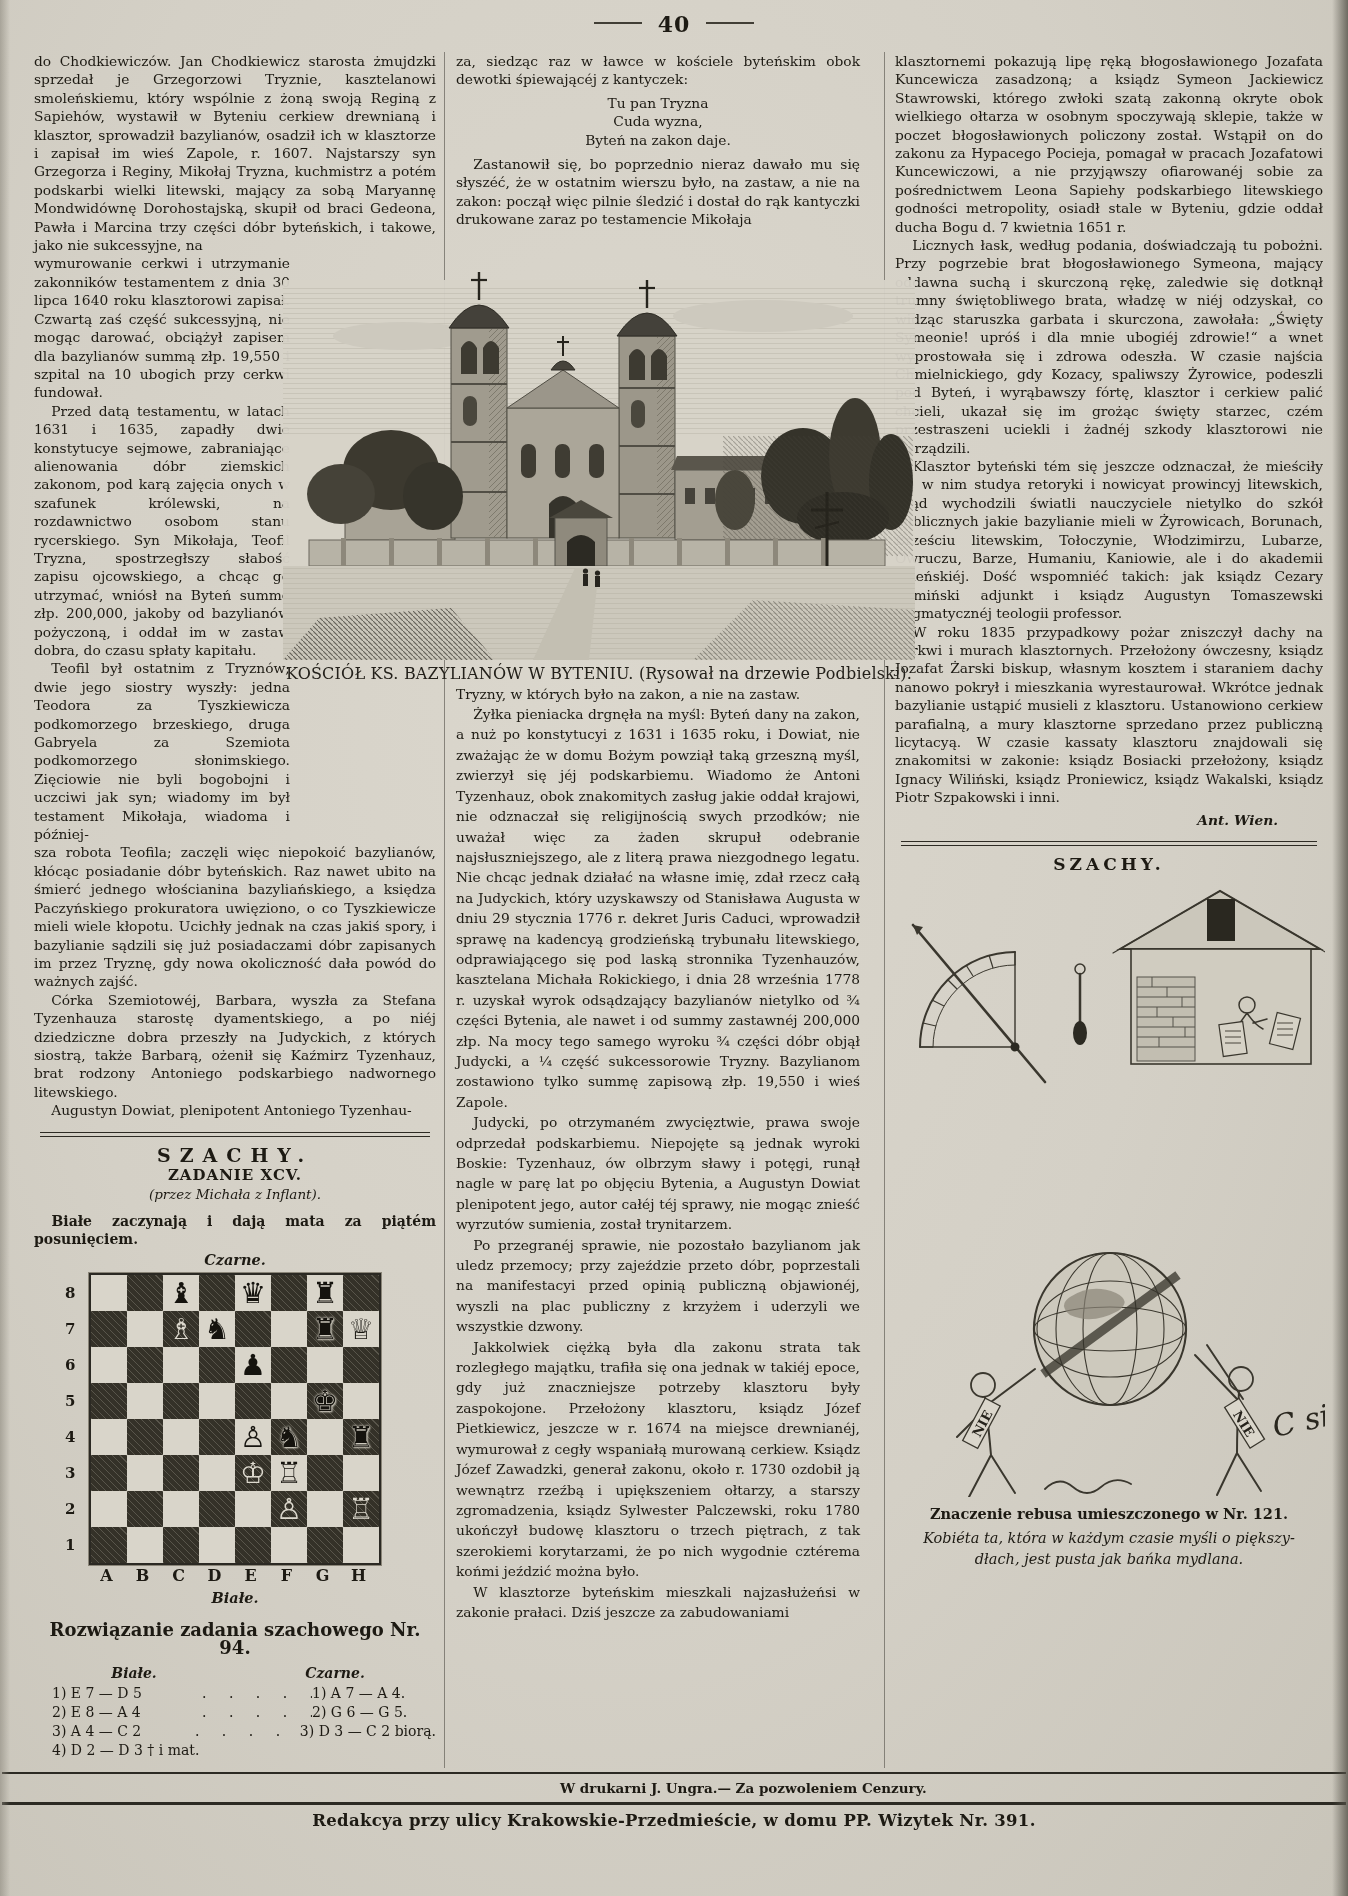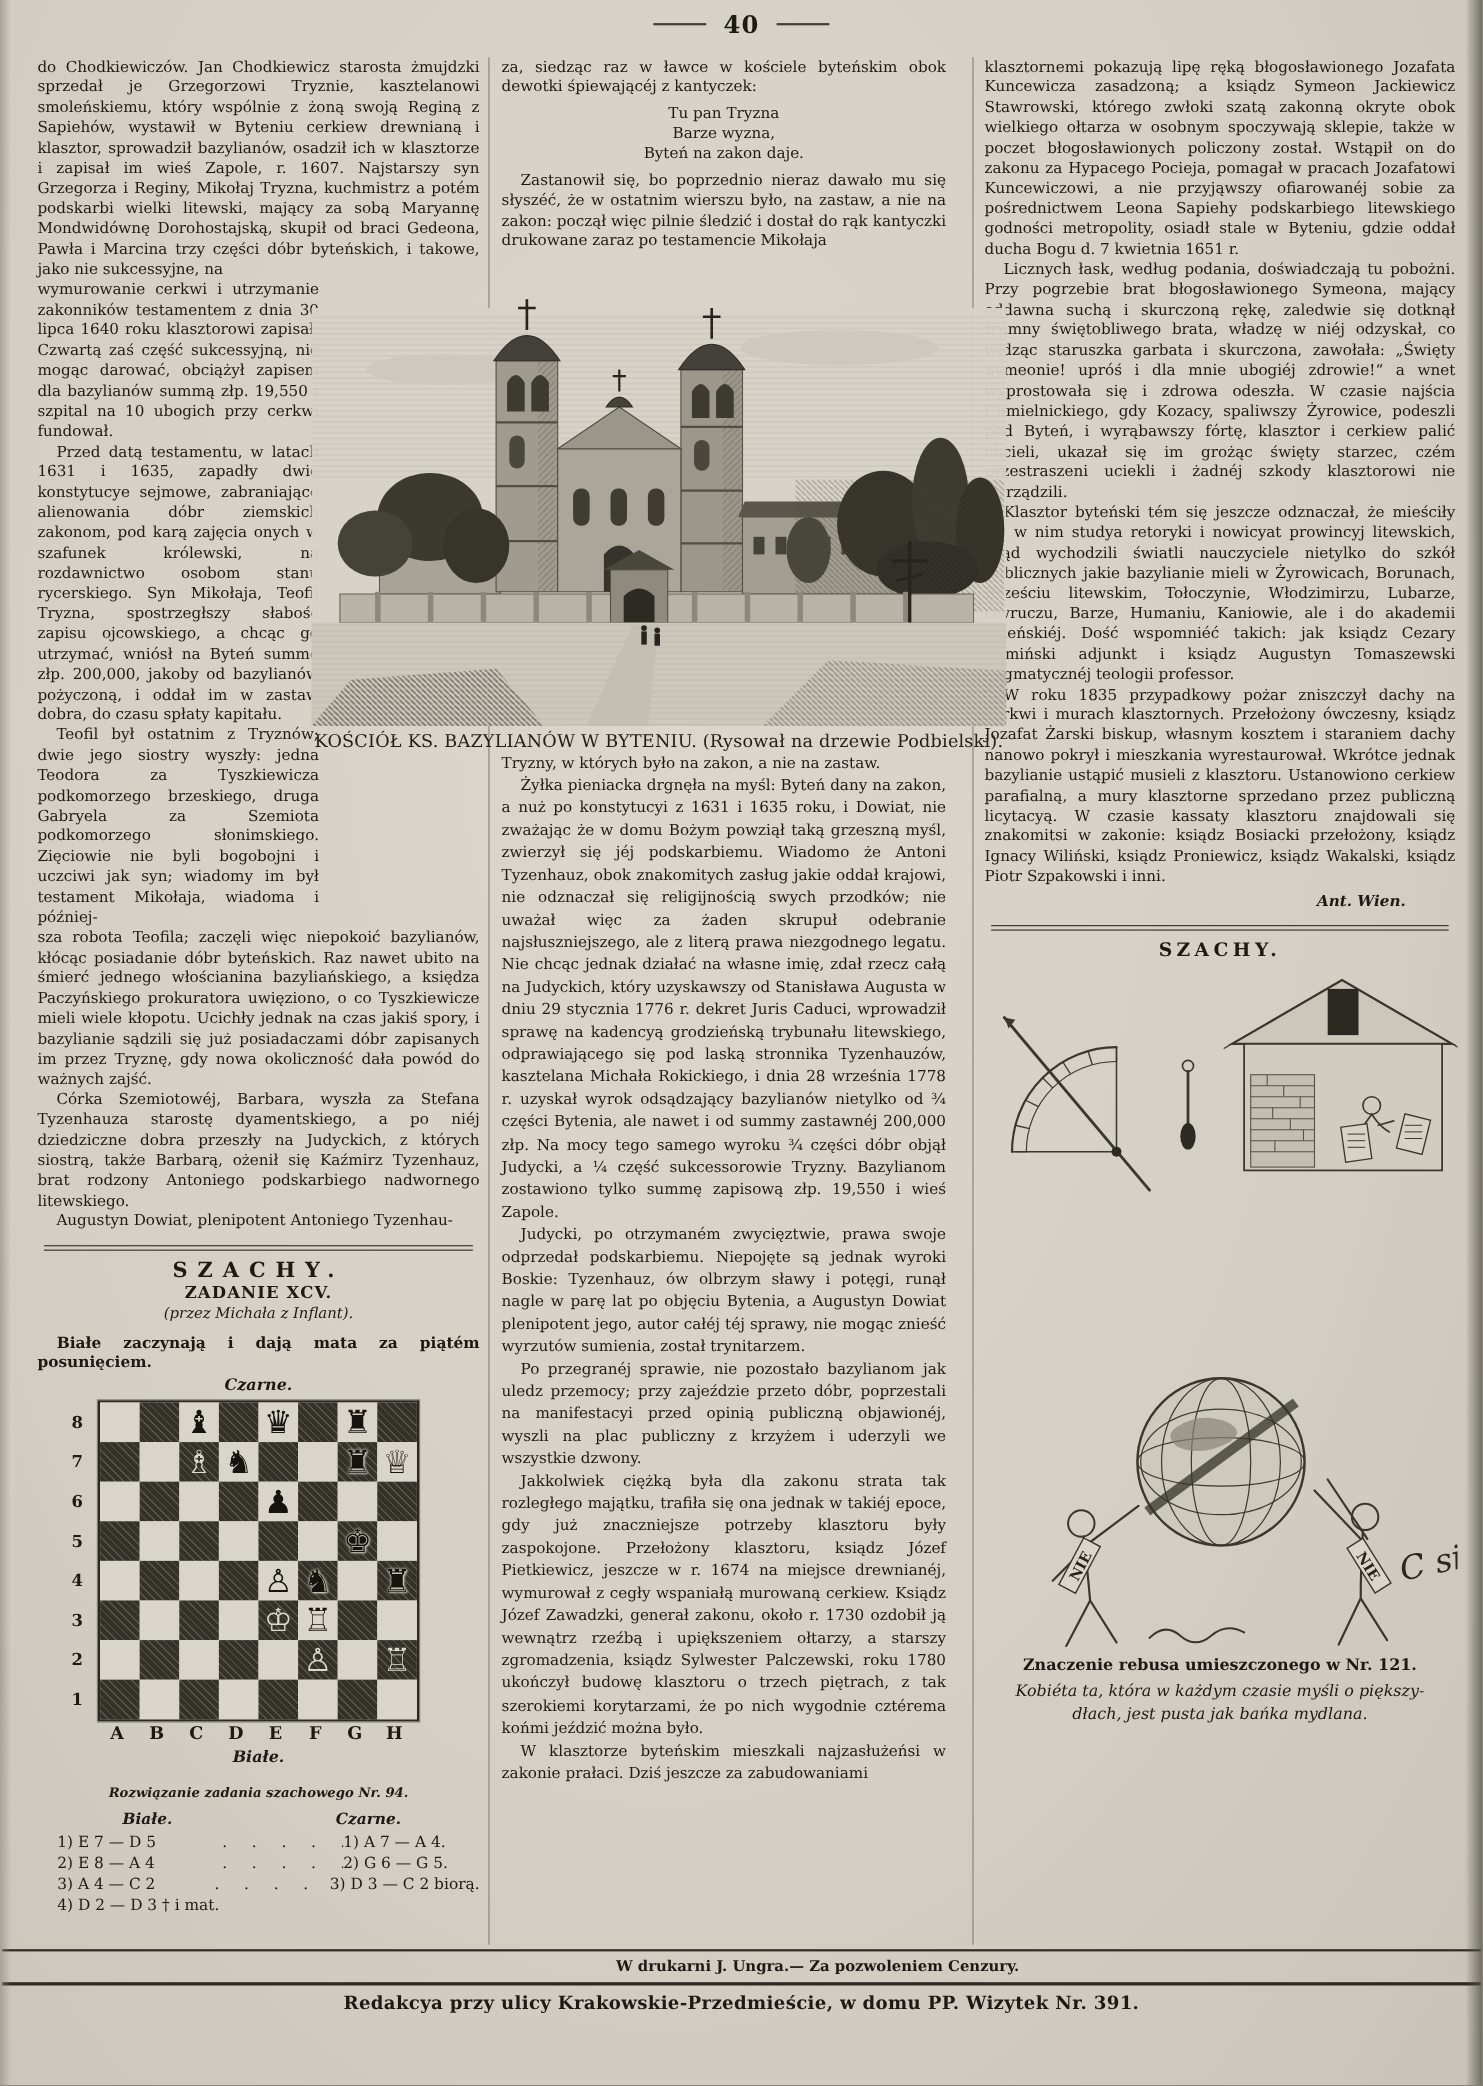--- a/index.html
+++ b/index.html
@@ -46,21 +46,21 @@
   .sq.dark{background:#343128;background-image:repeating-linear-gradient(45deg,rgba(219,214,199,.22) 0 1px,transparent 1px 5px);}
   .pc{display:block;text-align:center;font-size:29px;line-height:36px;font-family:"DejaVu Sans",sans-serif;}
   .pc.b{color:#15130e;}
   .pc.b.ondark{text-shadow:0 0 3px #dcd8cc,0 0 1px #dcd8cc,1px 1px 2px #dcd8cc;}
   .pc.w.onlight{color:#15130e;}
   .pc.w.ondark{color:#ddd9ce;}
   .ranks{position:absolute;left:-24px;top:2px;display:flex;flex-direction:column;}
   .ranks span{height:36px;line-height:36px;font-weight:bold;font-size:15px;}
   .files{width:292px;margin:2px auto 0;display:flex;}
   .files span{width:36px;font-weight:bold;font-size:16px;letter-spacing:1px;}
-  .sol-title{font-weight:bold;font-size:12px;margin:14px 0 6px;font-style:italic;}
+  .sol-title{font-weight:bold;font-size:18px;margin:14px 0 6px;}
   .sol-head{display:flex;margin-bottom:2px;}
   .sol-head span{font-weight:bold;font-style:italic;font-size:14px;}
   .sol-head .hw{width:200px;text-align:center;}
   .sol-head .hb{flex:1;text-align:center;}
   .sol-rows{text-align:left;margin-left:18px;}
   .srow{display:flex;font-size:14px;line-height:19px;}
   .srow .sw{width:150px;white-space:nowrap;}
   .srow .sdots{width:110px;letter-spacing:9px;overflow:hidden;white-space:nowrap;}
   .srow .sb{flex:1;white-space:nowrap;}
 
@@ -263,21 +263,21 @@
         </div>
     </div>
   </div>
 
   <div class="col col-mid">
     <div>
         <p class="seg noind">za, siedząc raz w ławce w kościele byteńskim obok dewotki śpiewającéj z kantyczek:</p>
       </div>
     <div class="poem">
         <div>Tu pan Tryzna</div>
-        <div>Barze wyzna,</div>
+        <div>Cuda wyzna,</div>
         <div>Byteń na zakon daje.</div>
       </div>
     <div>
         <p class="seg">Zastanowił się, bo poprzednio nieraz dawało mu się słyszéć, że w ostatnim wierszu było, na zastaw, a nie na zakon: począł więc pilnie śledzić i dostał do rąk kantyczki drukowane zaraz po testamencie Mikołaja</p>
       </div>
     <div class="img-spacer"></div>
     <div>
         <p class="seg noind" style="line-height:20.4px;">Tryzny, w których było na zakon, a nie na zastaw.</p>
         <p class="seg" style="line-height:20.4px;">Żyłka pieniacka drgnęła na myśl: Byteń dany na zakon, a nuż po konstytucyi z 1631 i 1635 roku, i Dowiat, nie zważając że w domu Bożym powziął taką grzeszną myśl, zwierzył się jéj podskarbiemu. Wiadomo że Antoni Tyzenhauz, obok znakomitych zasług jakie oddał krajowi, nie odznaczał się religijnością swych przodków; nie uważał więc za żaden skrupuł odebranie najsłuszniejszego, ale z literą prawa niezgodnego legatu. Nie chcąc jednak działać na własne imię, zdał rzecz całą na Judyckich, który uzyskawszy od Stanisława Augusta w dniu 29 stycznia 1776 r. dekret Juris Caduci, wprowadził sprawę na kadencyą grodzieńską trybunału litewskiego, odprawiającego się pod laską stronnika Tyzenhauzów, kasztelana Michała Rokickiego, i dnia 28 września 1778 r. uzyskał wyrok odsądzający bazylianów nietylko od ¾ części Bytenia, ale nawet i od summy zastawnéj 200,000 złp. Na mocy tego samego wyroku ¾ części dóbr objął Judycki, a ¼ część sukcessorowie Tryzny. Bazylianom zostawiono tylko summę zapisową złp. 19,550 i wieś Zapole.</p>
         <p class="seg" style="line-height:20.4px;">Judycki, po otrzymaném zwycięztwie, prawa swoje odprzedał podskarbiemu. Niepojęte są jednak wyroki Boskie: Tyzenhauz, ów olbrzym sławy i potęgi, runął nagle w parę lat po objęciu Bytenia, a Augustyn Dowiat plenipotent jego, autor całéj téj sprawy, nie mogąc znieść wyrzutów sumienia, został trynitarzem.</p>

